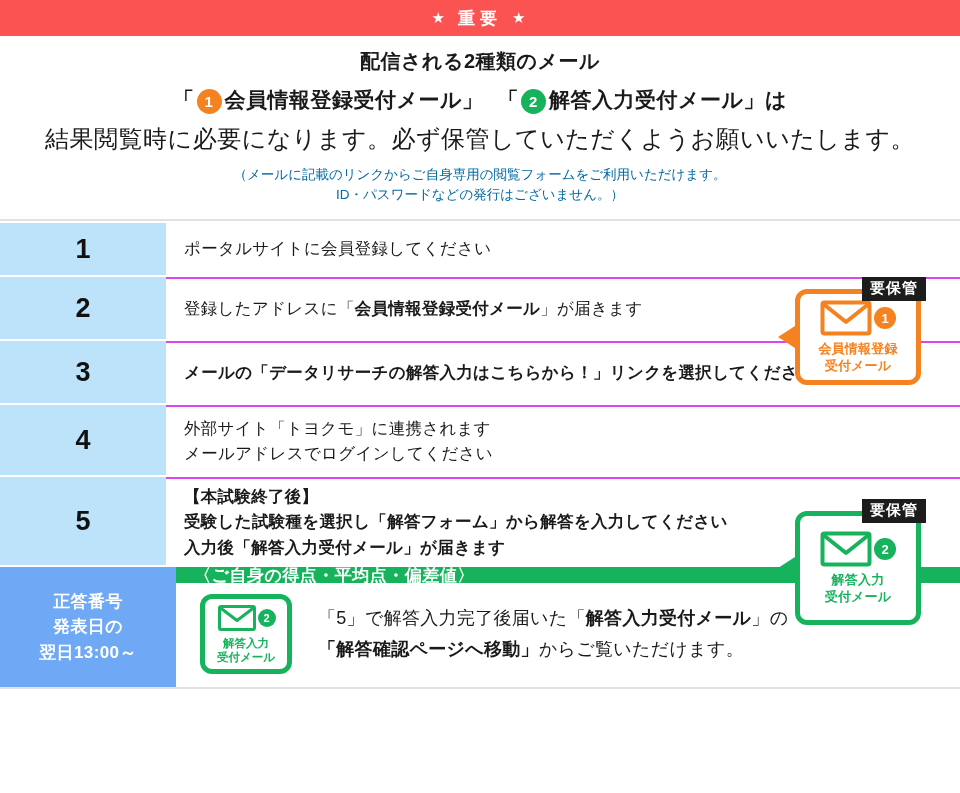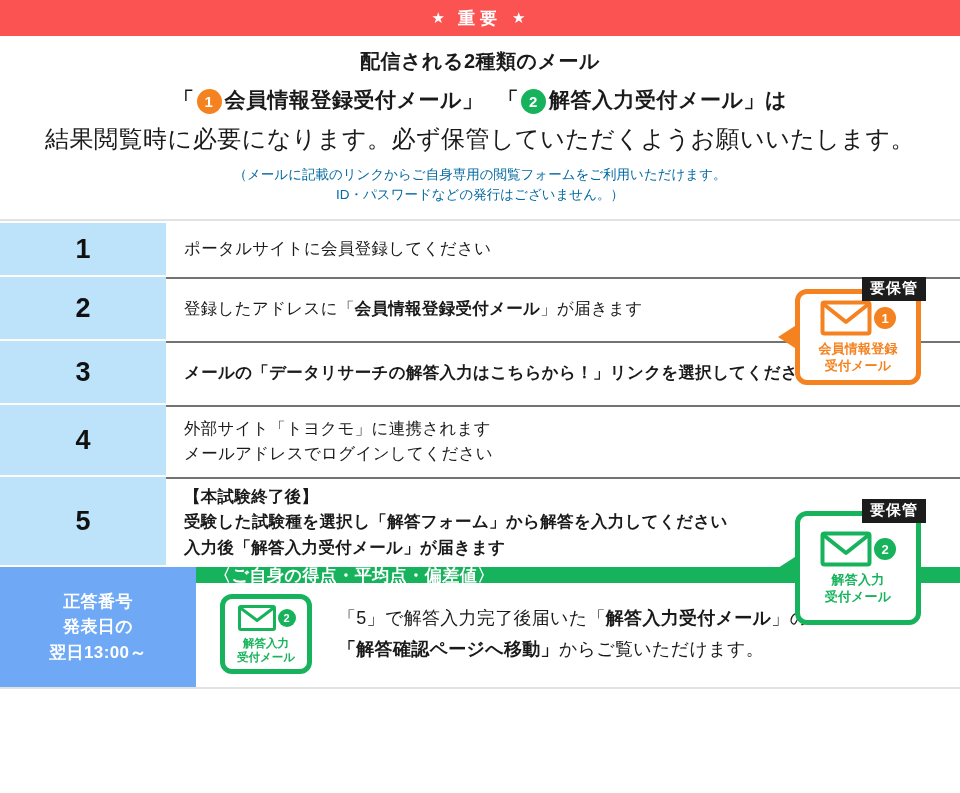--- a/index.html
+++ b/index.html
@@ -105,21 +105,21 @@
     display: flex;
     align-items: center;
     justify-content: center;
     font-size: 27px;
     font-weight: bold;
     color: #111111;
   }
   .cell-body {
     flex: 1;
     background: #ffffff;
-    border-top: 2px solid #737373;
+    border-top: 2px solid #d946ef;
     display: flex;
     align-items: center;
     padding-left: 18px;
     box-sizing: border-box;
     font-size: 16.5px;
     line-height: 1.55;
     letter-spacing: 0.3px;
   }
   .row.r1 .cell-num, .row.r1 .cell-body { height: 52px; }
   .row.r2 .cell-num, .row.r2 .cell-body { height: 62px; }
@@ -133,21 +133,21 @@
   .lines { width: 100%; }
   .lines div { white-space: nowrap; }
 
   
   .bottom {
     display: flex;
     margin-top: 2px;
     border-bottom: 2px solid #e2e2e2;
   }
   .bottom-left {
-    width: 196px;
+    width: 176px;
     flex: none;
     background: #6fa8f5;
     color: #ffffff;
     font-size: 17px;
     font-weight: bold;
     line-height: 1.5;
     display: flex;
     align-items: center;
     justify-content: center;
     text-align: center;

